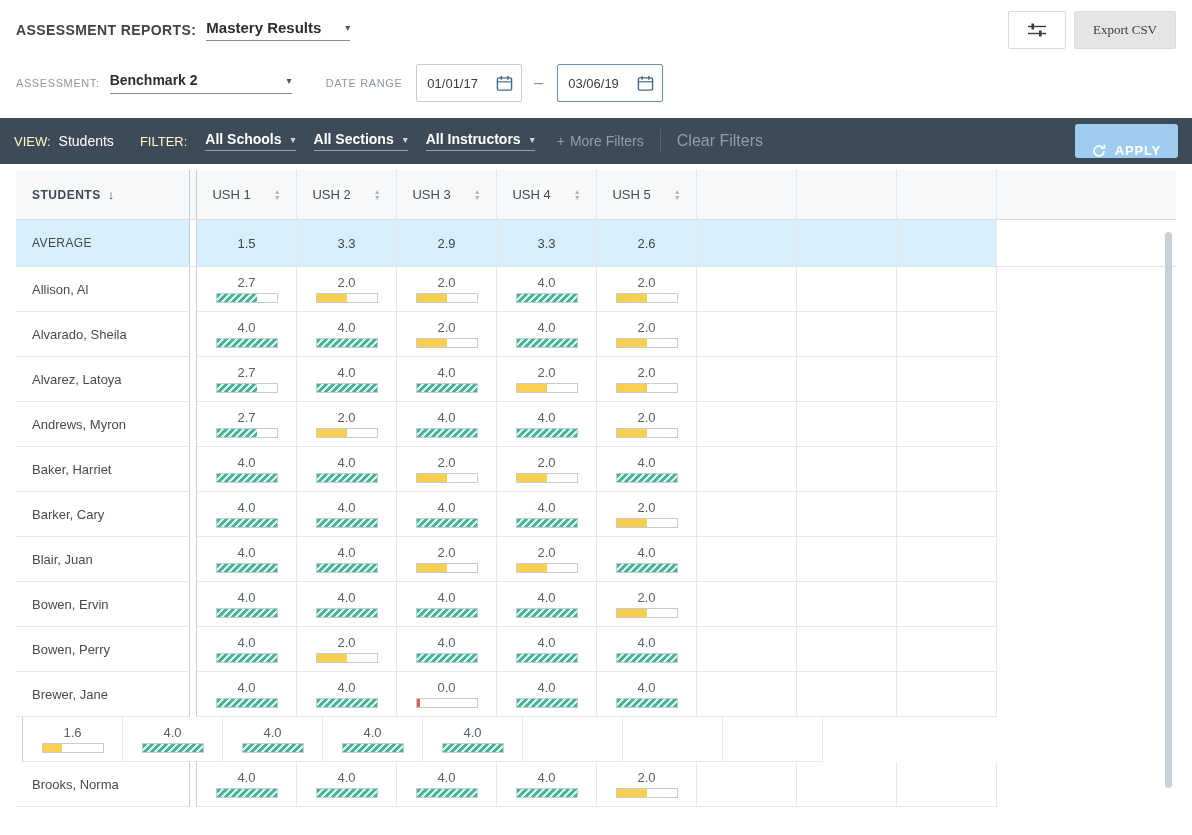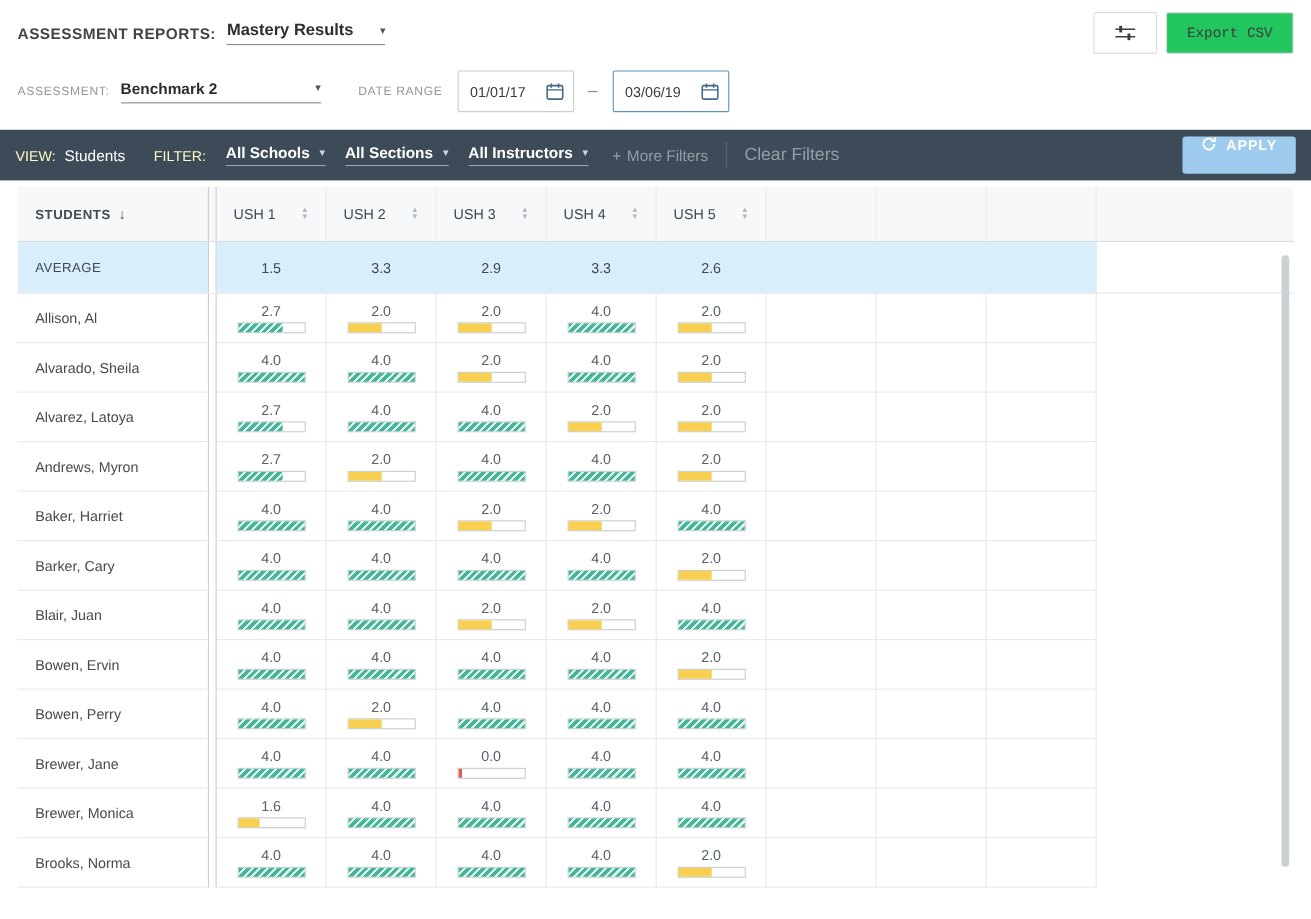--- a/index.html
+++ b/index.html
@@ -8,21 +8,21 @@
 
   
   .topbar{display:flex;justify-content:space-between;align-items:center;padding:11px 16px 9px}
   .topbar-left{display:flex;align-items:center}
   .page-title{font-size:14px;font-weight:700;letter-spacing:.4px;color:#434343}
   .report-select{display:inline-flex;align-items:center;gap:24px;margin-left:10px;border-bottom:1px solid #8c8c8c;padding-bottom:4px;cursor:pointer}
   .report-select .lbl{font-size:15px;font-weight:700;color:#2d2d2d}
   .caret{font-size:10px;color:#555}
   .topbar-right{display:flex;gap:8px}
   .icon-btn{width:58px;height:38px;background:#fff;border:1px solid #d9dde0;border-radius:2px;display:flex;align-items:center;justify-content:center;cursor:pointer}
-  .btn{height:38px;padding:0 18px;background:#22c55e;border:1px solid #d9dde0;border-radius:2px;font-size:13px;color:#3c3c3c;font-family:Liberation Mono, monospace;cursor:pointer}
+  .btn{height:38px;padding:0 18px;background:#e5e5e5;border:1px solid #d9dde0;border-radius:2px;font-size:13px;color:#3c3c3c;font-family:Liberation Serif, serif;cursor:pointer}
 
   
   .row2{display:flex;align-items:center;padding:6px 16px 16px}
   .small-label{font-size:11px;color:#8f969c;letter-spacing:.6px}
   .assess-select{display:inline-flex;align-items:center;justify-content:space-between;width:182px;border-bottom:1px solid #8c8c8c;padding-bottom:5px;margin-left:10px;cursor:pointer}
   .assess-select .lbl{font-weight:700;font-size:14px;color:#2d2d2d}
   .date-label{margin-left:34px}
   .date-box{display:flex;align-items:center;justify-content:space-between;width:106px;height:38px;border:1px solid #c7ced4;border-radius:2px;padding:0 8px 0 10px;margin-left:14px;cursor:text}
   .date-box.focused{border-color:#5e93ba}
   .date-box .val{font-size:13px;color:#3c3c3c}
@@ -33,21 +33,21 @@
   .fb-label{color:#fef9c3;font-size:13px}
   .fb-value{color:#fff;font-size:14px;margin-left:8px;cursor:pointer}
   .fb-filter-label{margin-left:26px}
   .fb-drop{display:inline-flex;align-items:center;gap:9px;border-bottom:1px solid #96a2ad;padding-bottom:3px;margin-left:18px;cursor:pointer}
   .fb-drop .lbl{color:#fff;font-weight:700;font-size:14px}
   .fb-drop .caret{color:#cfd6dc}
   .fb-muted{color:#939ea8;font-size:14px;cursor:pointer}
   .more-filters{margin-left:22px;display:inline-flex;align-items:center;gap:5px}
   .fb-divider{width:1px;height:24px;background:#57636f;margin:0 16px}
   .clear{font-size:16px}
-  .apply-btn{margin-left:auto;display:flex;align-items:flex-start;gap:9px;background:#9fccee;color:#fff;border:none;border-radius:3px;height:34px;padding:0 17px;font-weight:700;font-size:13px;letter-spacing:.8px;cursor:pointer;font-family:inherit}
+  .apply-btn{margin-left:auto;display:flex;align-items:flex-end;gap:9px;background:#9fccee;color:#fff;border:none;border-radius:3px;height:34px;padding:0 17px;font-weight:700;font-size:13px;letter-spacing:.8px;cursor:pointer;font-family:inherit}
 
   
   .table{margin:6px 16px 0;position:relative}
   .trow{display:flex;align-items:stretch;height:45px}
   .cell{border-bottom:1px solid #e6e9ec}
   .name-cell{width:174px;border-right:1px solid #c9ced3;display:flex;align-items:center;padding-left:16px;font-size:13px;color:#4a4a4a}
   .gapcell{width:7px;border-right:1px solid #c9ced3;border-bottom:none}
   .score-cell,.empty-cell{width:100px;border-right:1px solid #e6e9ec;display:flex;flex-direction:column;align-items:center;justify-content:center;gap:3px}
   .fillercell{flex:1;border:none}
 
@@ -595,21 +595,20 @@
           <div class="bar">
             <div class="fill green" style="width: 100%;"></div>
           </div>
         </div>
         <div class="cell empty-cell"></div>
         <div class="cell empty-cell"></div>
         <div class="cell empty-cell"></div>
         <div class="fillercell"></div>
       </div>
       <div class="trow">
-        <div class="cell name-cell">Brewer, Monica</div>
         <div class="gapcell"></div>
         <div class="cell score-cell">
           <span class="score-val">1.6</span>
           <div class="bar">
             <div class="fill yellow" style="width: 32.5%;"></div>
           </div>
         </div>
         <div class="cell score-cell">
           <span class="score-val">4.0</span>
           <div class="bar">

